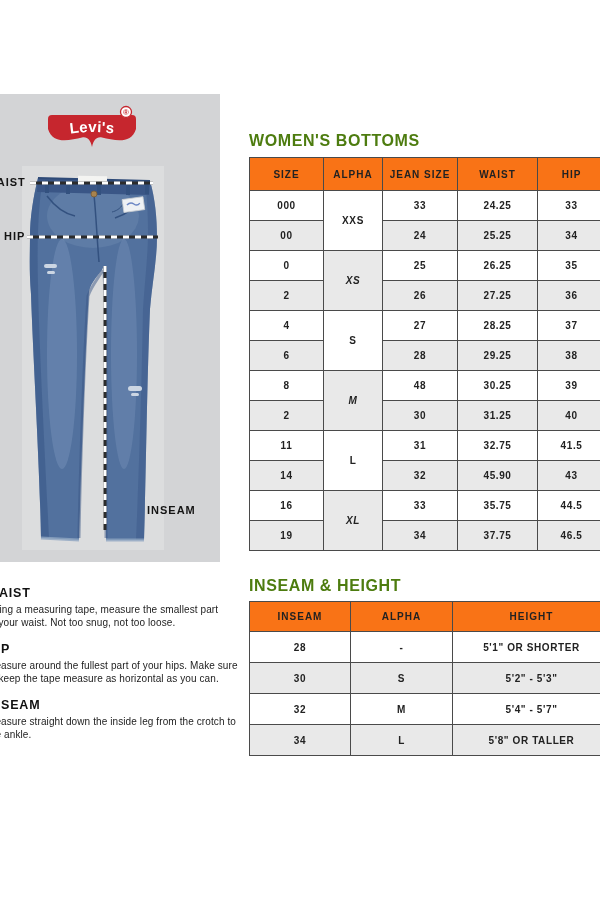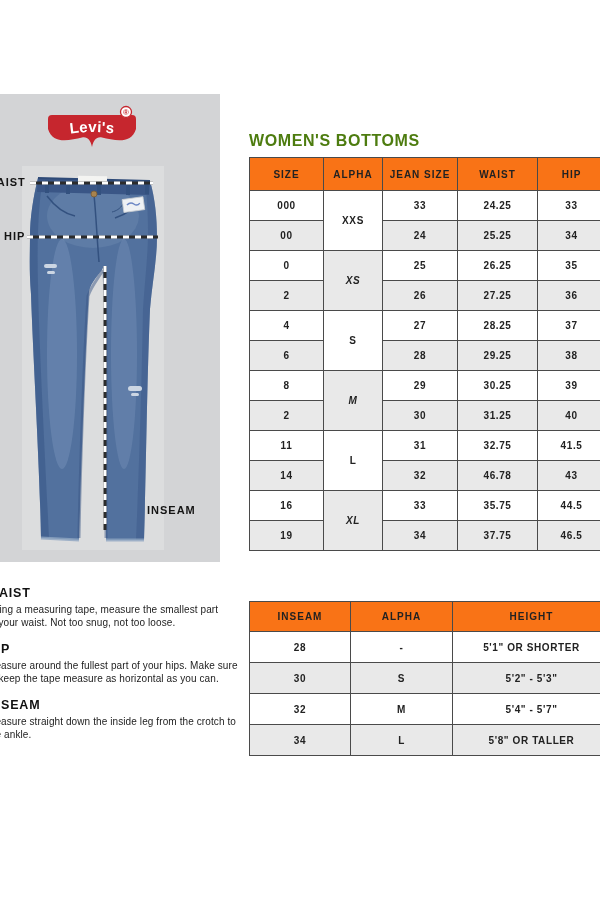--- a/index.html
+++ b/index.html
@@ -207,59 +207,60 @@
         </tr>
         <tr>
           <td>6</td>
           <td>28</td>
           <td>29.25</td>
           <td>38</td>
         </tr>
         <tr>
           <td>8</td>
           <td rowspan="2" class="alpha shade">M</td>
-          <td>29</td>
+          <td>48</td>
           <td>30.25</td>
           <td>39</td>
         </tr>
         <tr>
           <td>2</td>
           <td>30</td>
           <td>31.25</td>
           <td>40</td>
         </tr>
         <tr>
           <td>11</td>
           <td rowspan="2" class="alpha">L</td>
           <td>31</td>
           <td>32.75</td>
           <td>41.5</td>
         </tr>
         <tr>
           <td>14</td>
           <td>32</td>
-          <td>46.78</td>
+          <td>45.90</td>
           <td>43</td>
         </tr>
         <tr>
           <td>16</td>
           <td rowspan="2" class="alpha shade">XL</td>
           <td>33</td>
           <td>35.75</td>
           <td>44.5</td>
         </tr>
         <tr>
           <td>19</td>
           <td>34</td>
           <td>37.75</td>
           <td>46.5</td>
         </tr>
       </tbody>
   </table>
 
+  <div id="inseam-title" class="tbl-title">INSEAM &amp; HEIGHT</div>
   <table id="inseam">
     <colgroup>
       <col style="width:101px">
         <col style="width:102px">
         <col style="width:158px">
     </colgroup>
     <thead>
         <tr>
           <th>INSEAM</th>
           <th>ALPHA</th>

